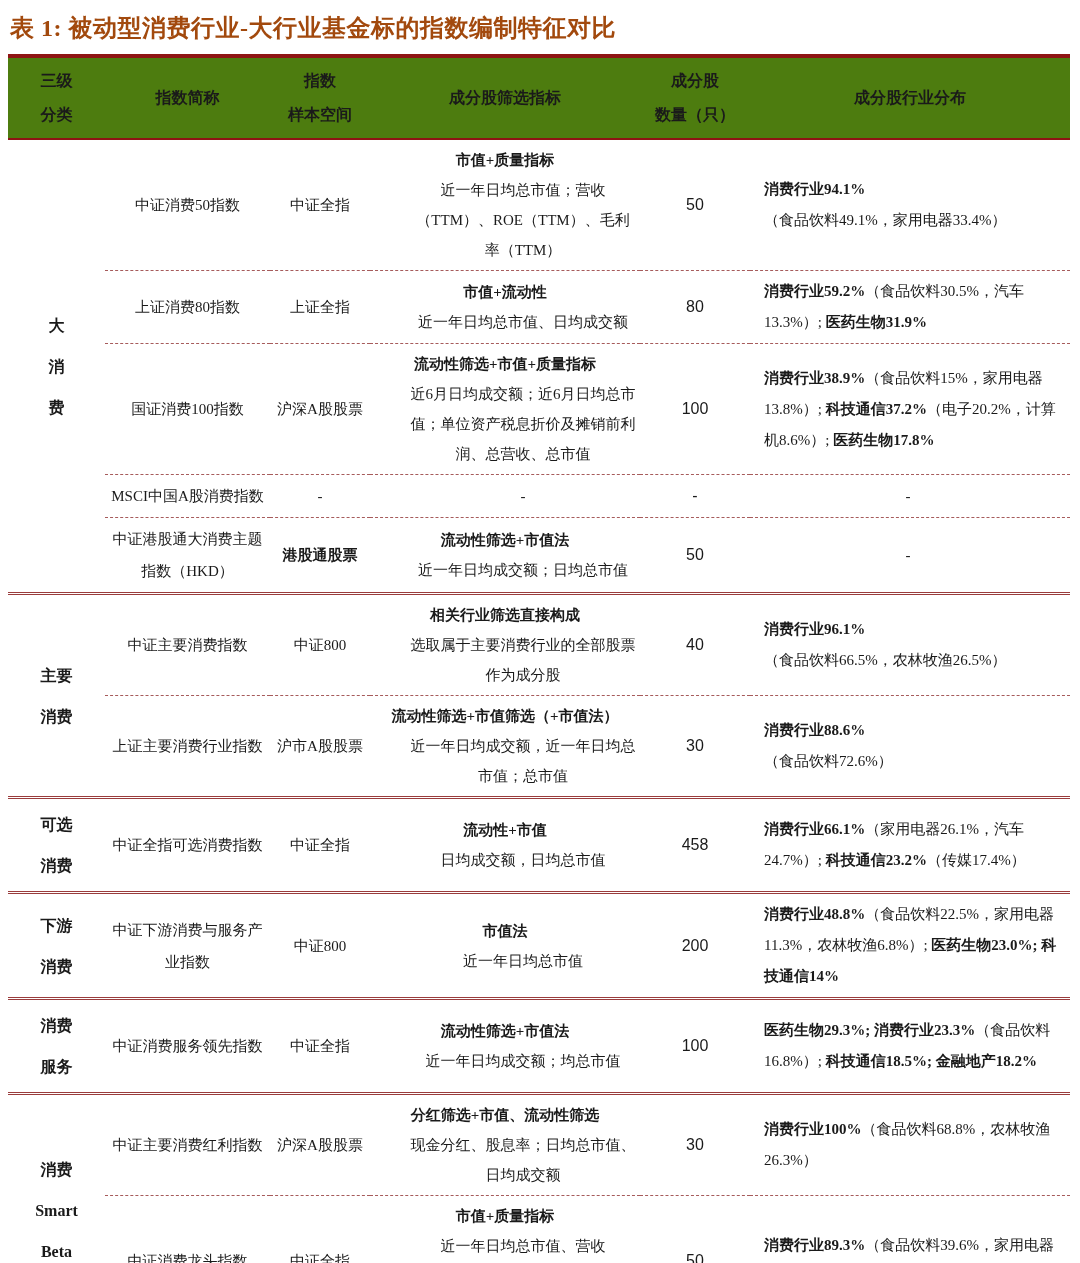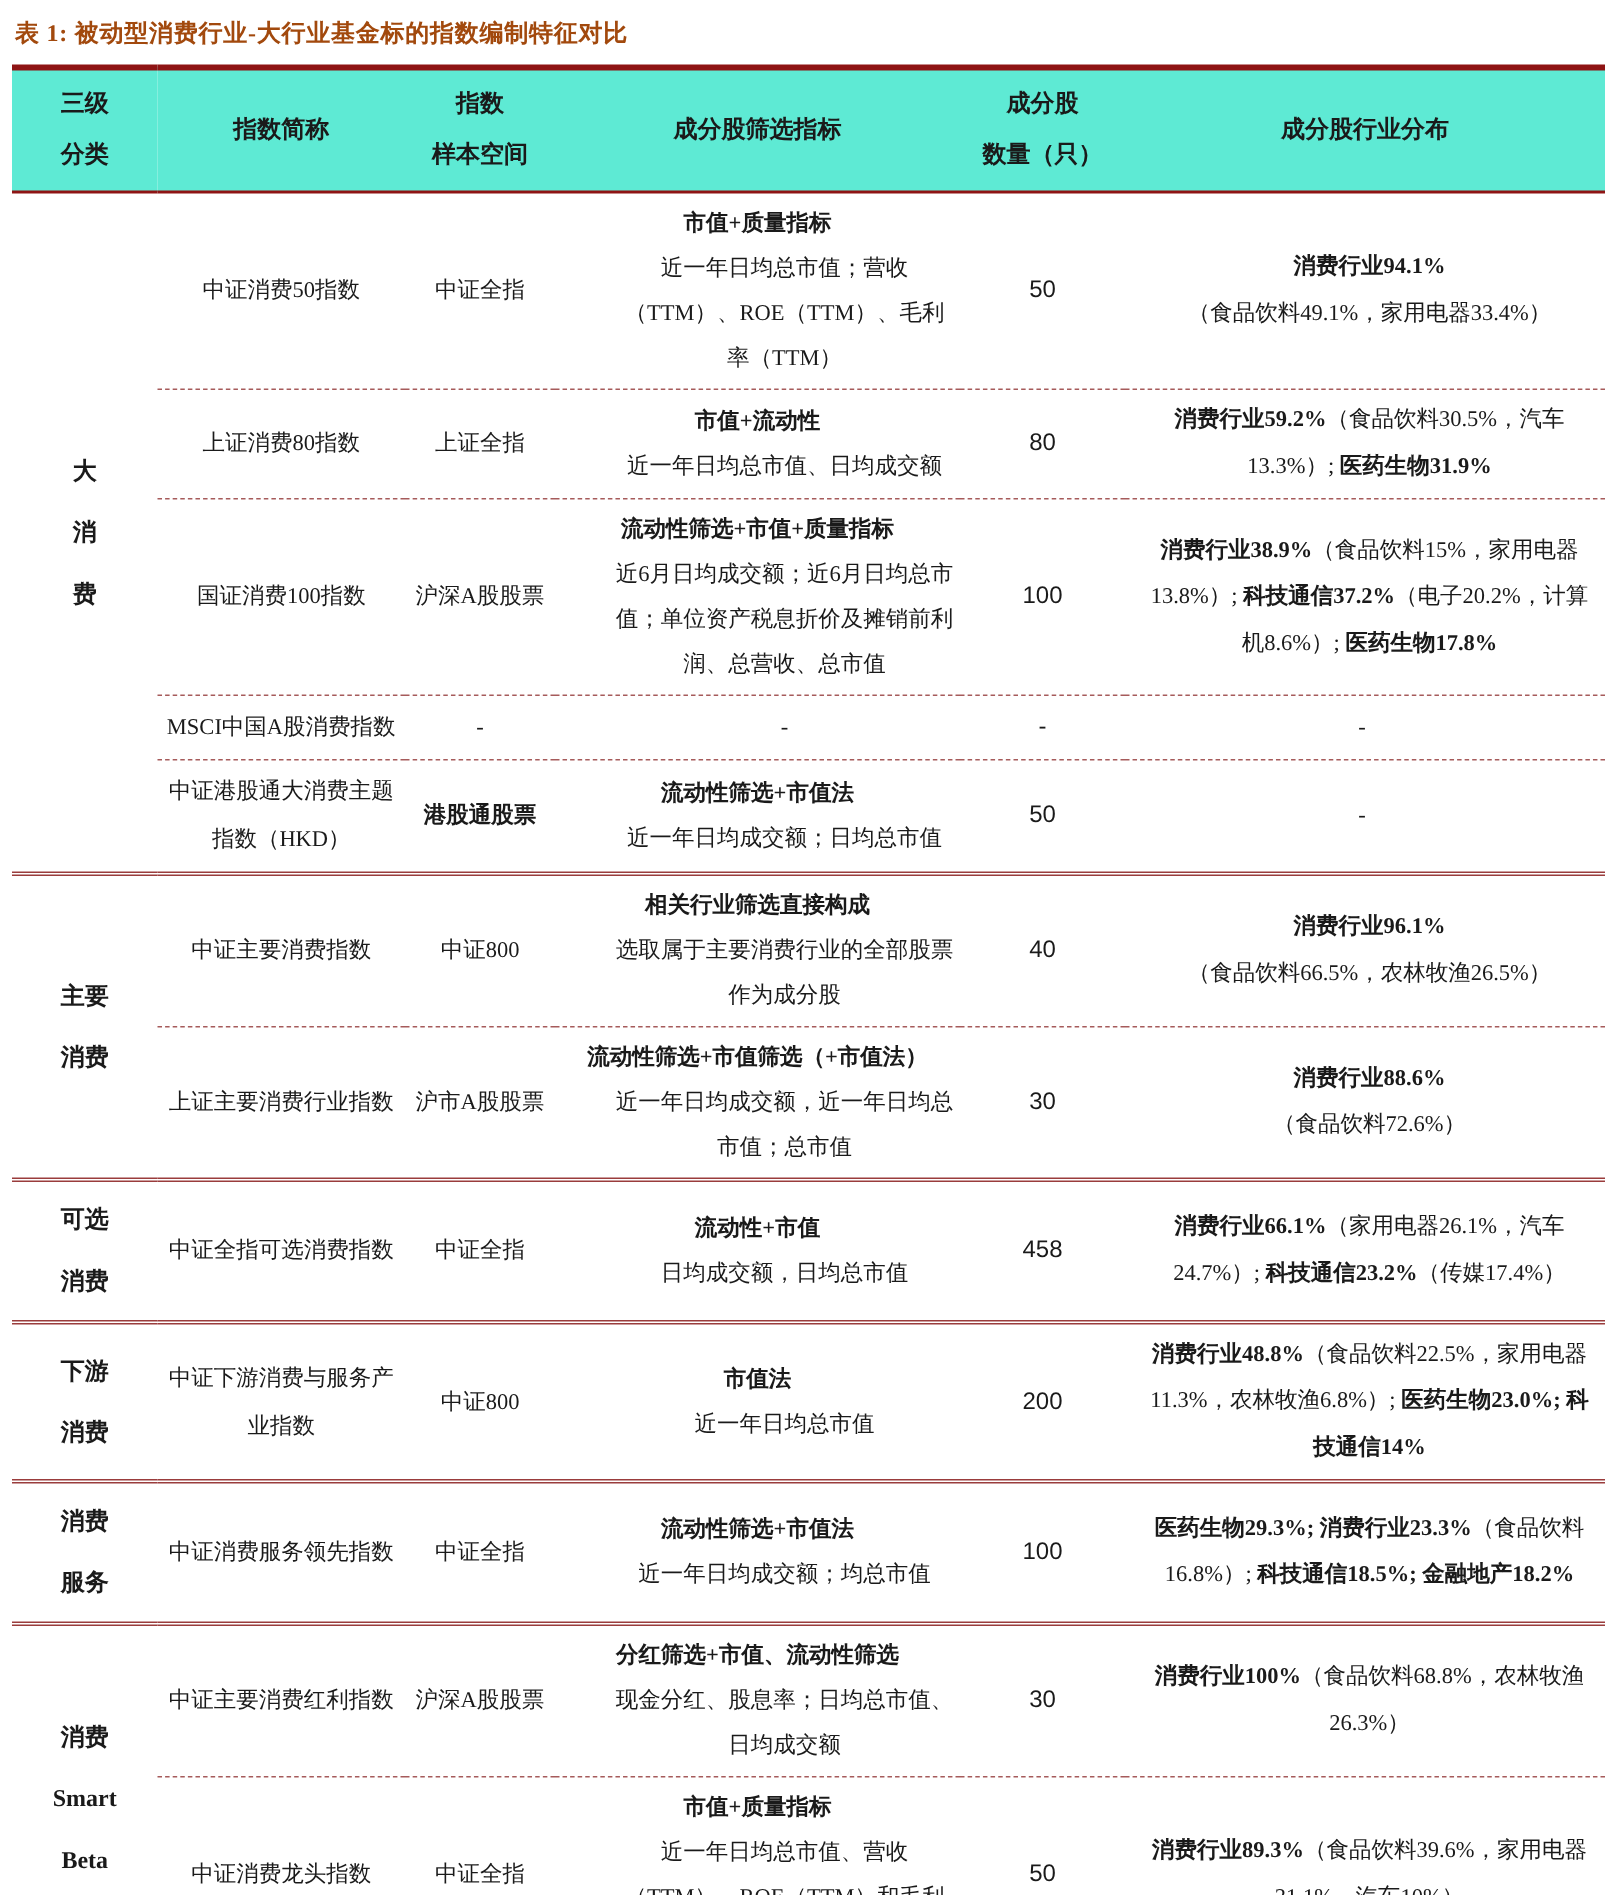--- a/index.html
+++ b/index.html
@@ -7,21 +7,21 @@
   body {
     width: 1080px;
     min-height: 1263px;
     font-family: "Liberation Serif", "DejaVu Serif", serif;
     color: #1a1a1a;
     position: relative;
   }
   .page { padding: 8px 10px 20px 8px; }
 
   .table-title {
-    font-size: 16px;
+    font-size: 24px;
     font-weight: bold;
     color: #A2490D;
     padding: 4px 0 10px 2px;
     letter-spacing: 0.5px;
   }
 
   table.idx-table {
     width: 1062px;
     border-collapse: collapse;
     table-layout: fixed;
@@ -29,21 +29,21 @@
     border-bottom: 4px solid #8E1414;
   }
   col.c-cat   { width: 97px; }
   col.c-name  { width: 165px; }
   col.c-samp  { width: 100px; }
   col.c-scr   { width: 270px; }
   col.c-cnt   { width: 110px; }
   col.c-dist  { width: 320px; }
 
   thead th {
-    background: #5eead4;
+    background: #4d7c0f;
     font-size: 16px;
     font-weight: bold;
     text-align: center;
     vertical-align: middle;
     white-space: pre-line;
     line-height: 34px;
     padding: 6px 2px;
     border-bottom: 2px solid #8E1414;
   }
 
@@ -69,21 +69,21 @@
   .name-cell { line-height: 32px; }
   .sample-cell { line-height: 32px; margin-top: 28px; }
   .sample-cell.b { font-weight: bold; }
 
   .screen-cell .screen-head { font-weight: bold; line-height: 30px; }
   .screen-cell .screen-body { line-height: 30px; margin-left: 36px; }
 
   .count-cell { font-size: 16px; font-family: "Liberation Sans", sans-serif; }
 
   .dist-cell {
-    text-align: center;
+    text-align: left;
     padding-left: 14px;
     padding-right: 8px;
     white-space: pre-line;
     line-height: 31px;
   }
   .dist-cell.center { text-align: center; padding-left: 4px; }
   .dist-cell .b { font-weight: bold; }
 
   .footer-source {
     font-size: 15px;

